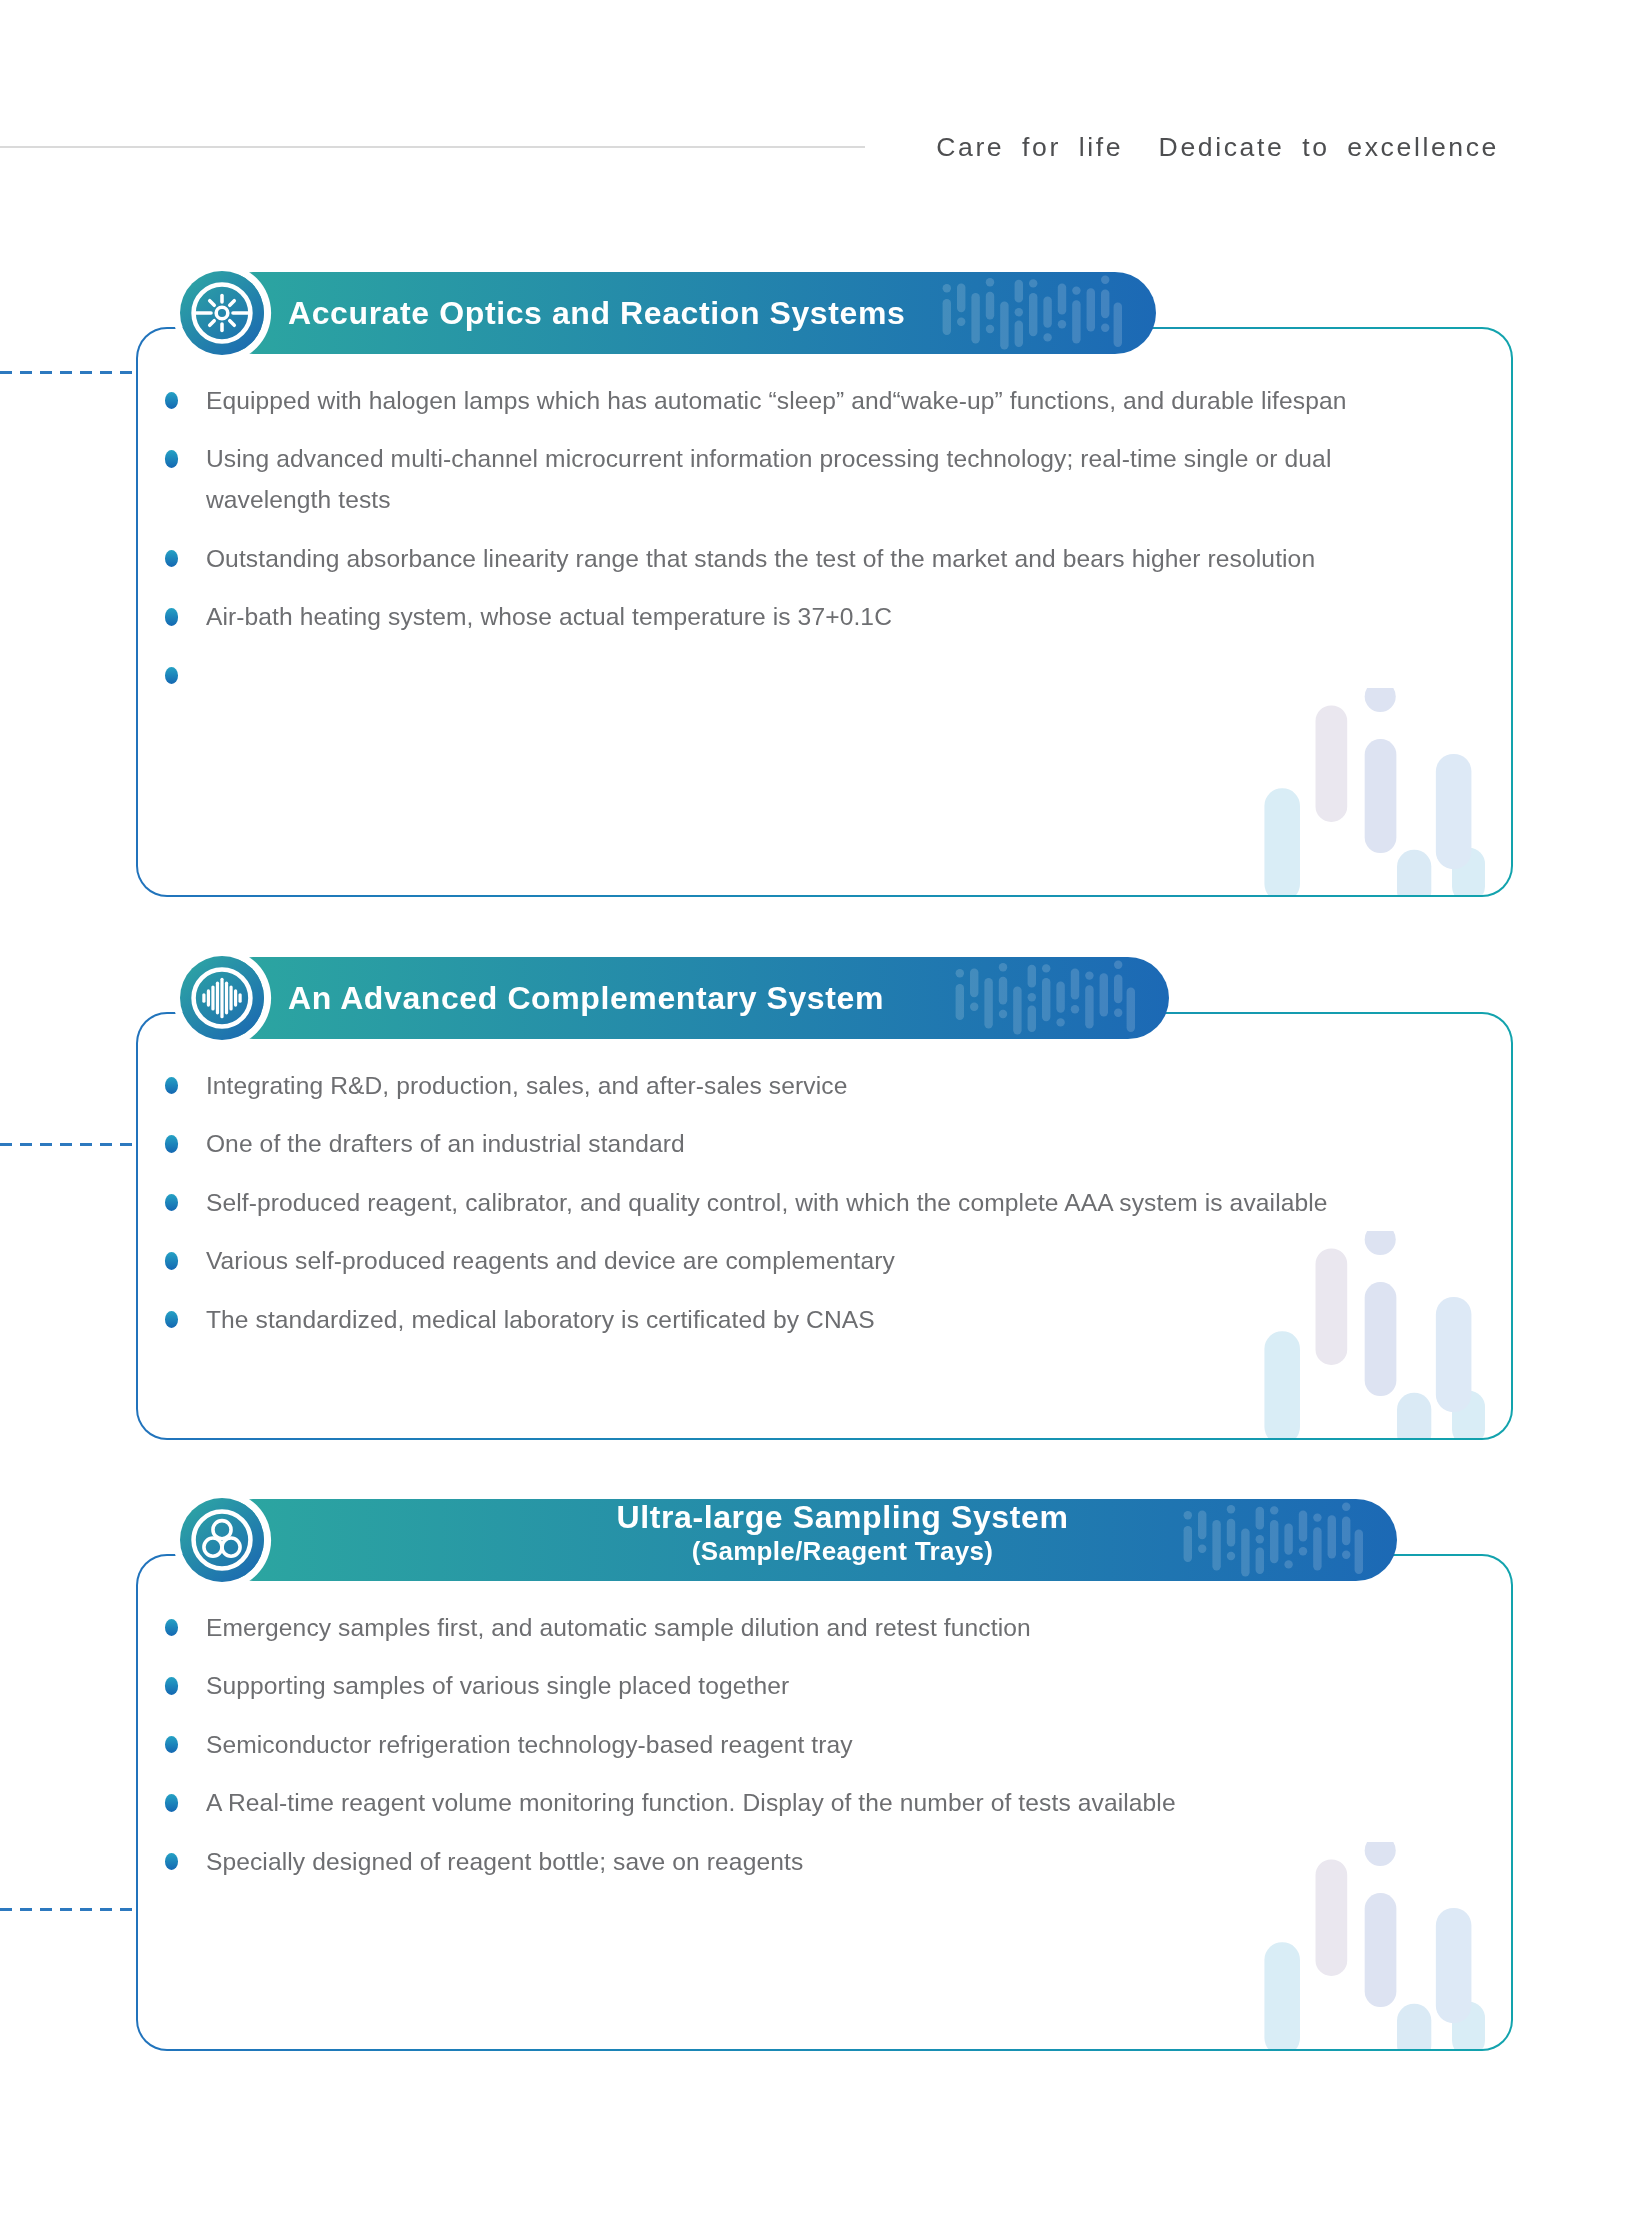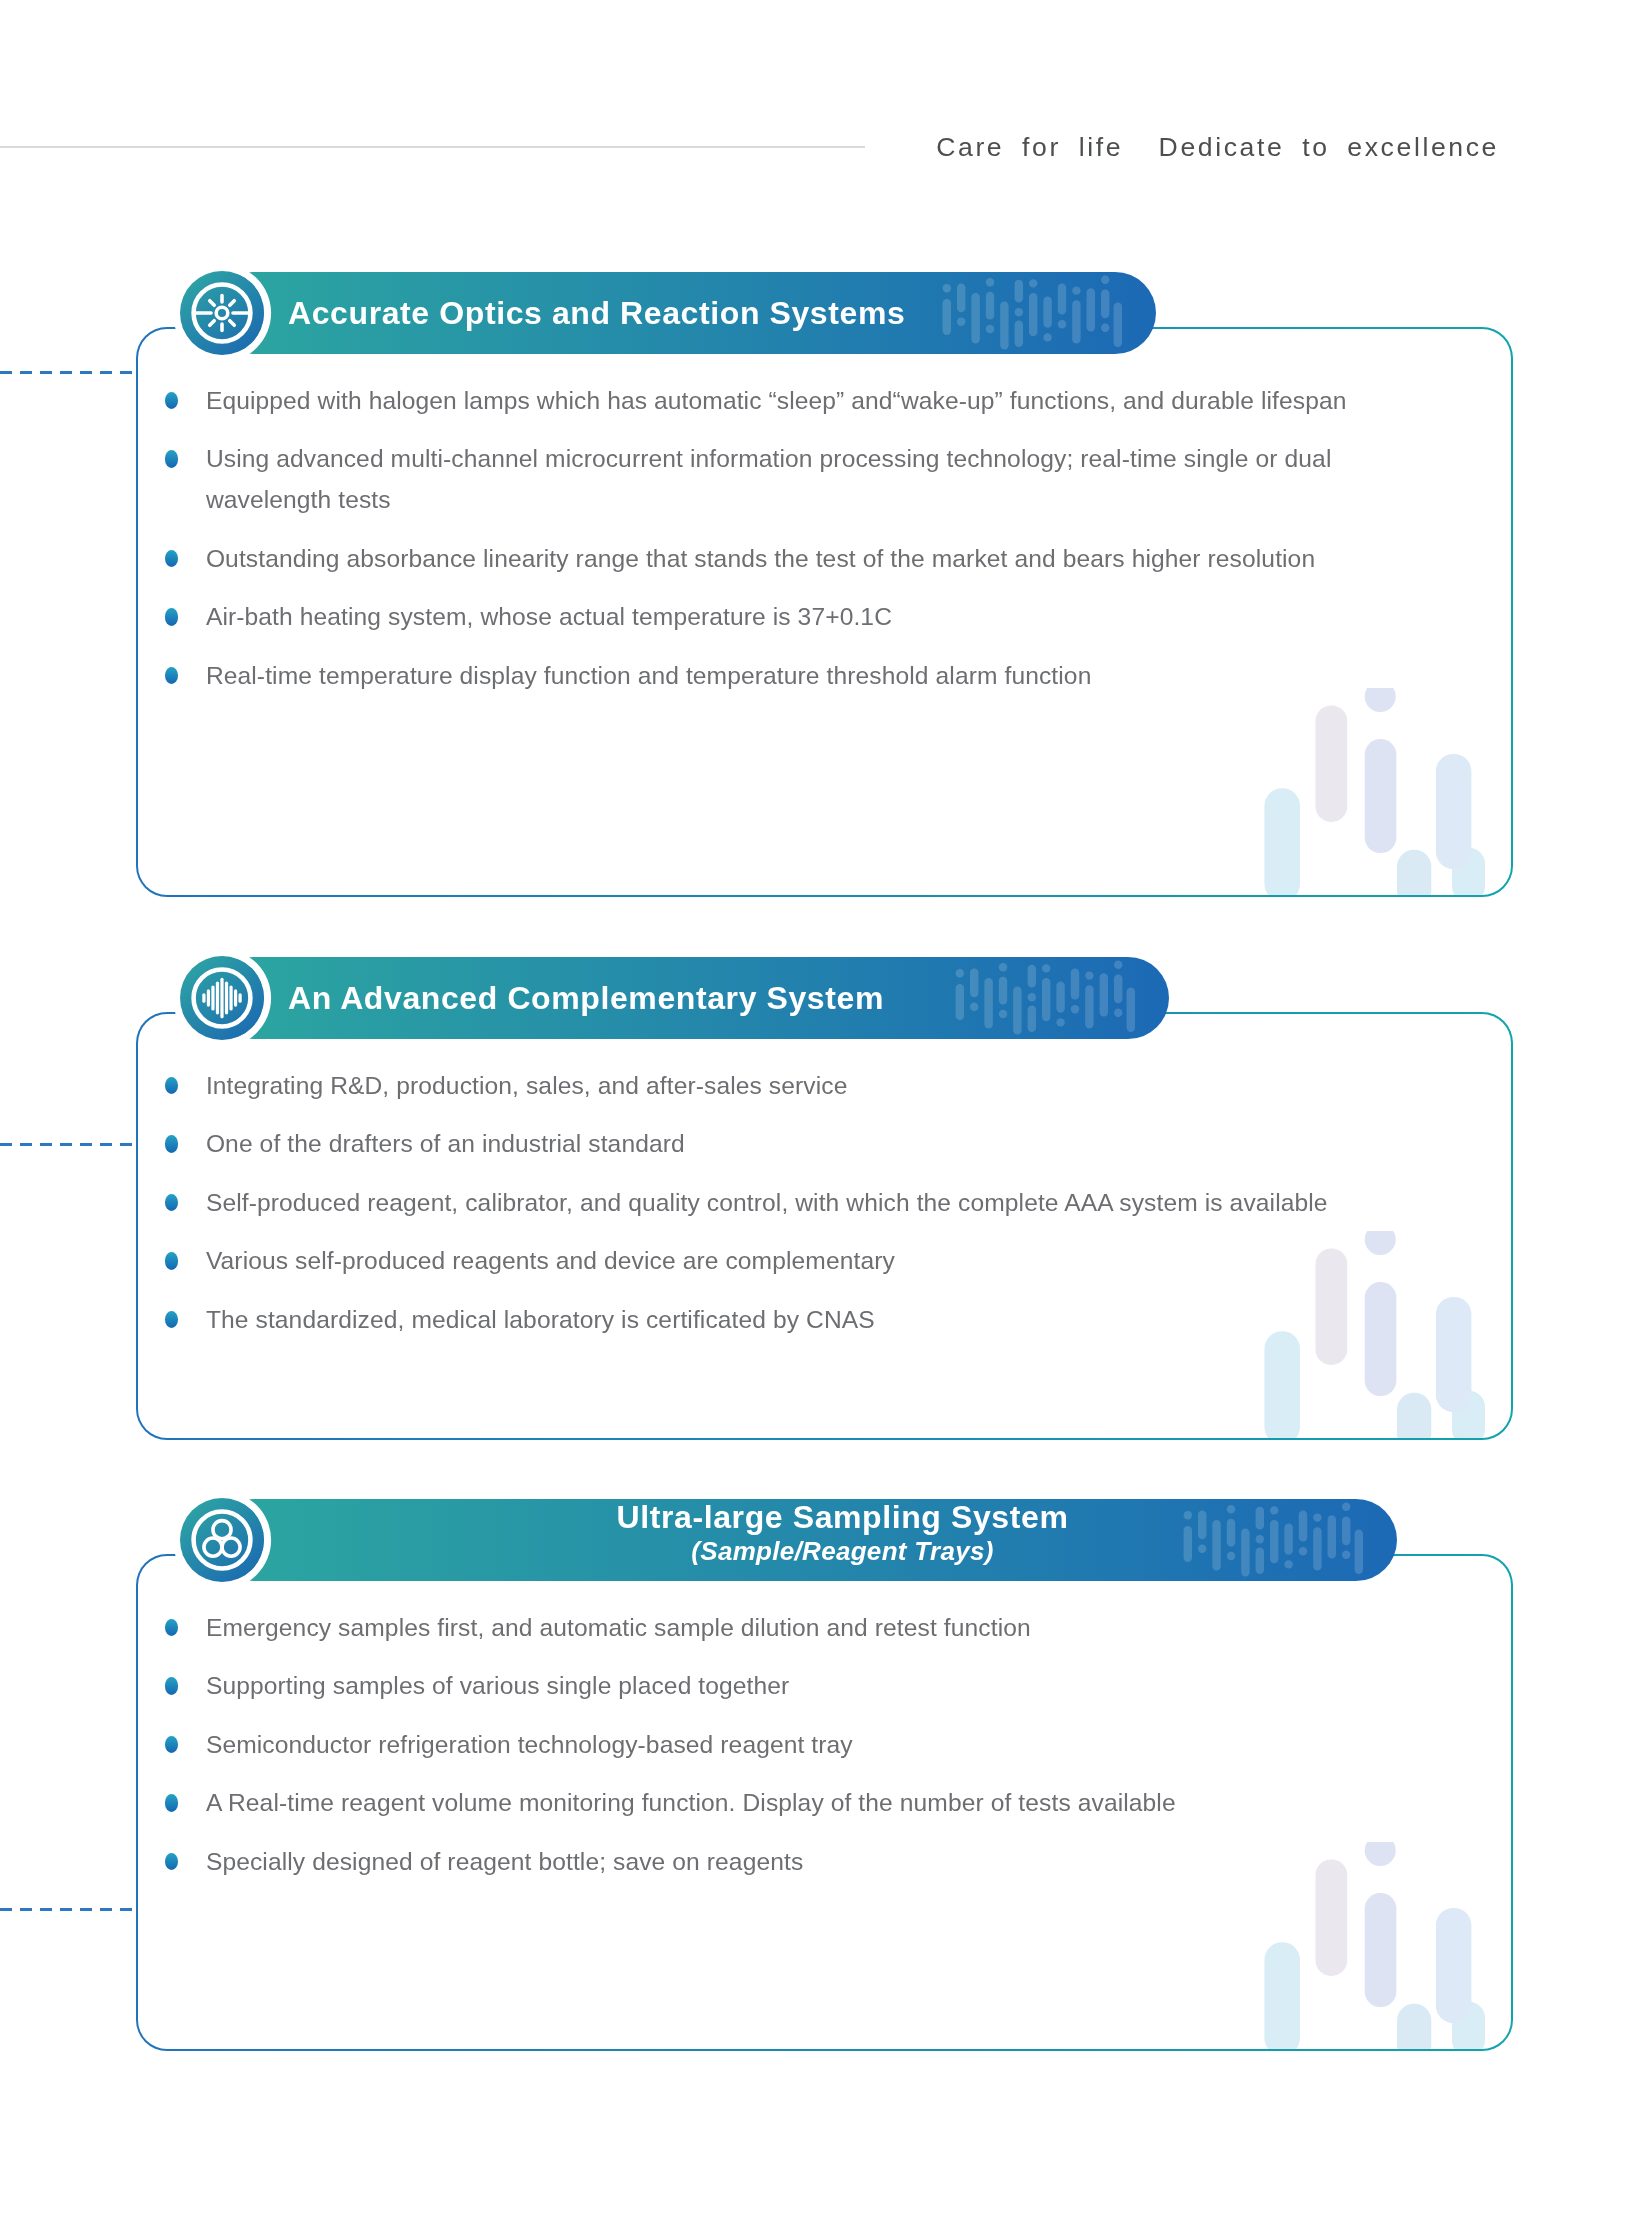--- a/index.html
+++ b/index.html
@@ -24,21 +24,21 @@
               border-radius:29px;overflow:hidden;}
   .c1{top:327px;height:570px;} .c2{top:1012px;height:428px;} .c3{top:1554px;height:497px;}
 
   
   .pill{position:absolute;left:76px;top:-55px;height:82px;border-radius:41px;
         background:linear-gradient(90deg,#2ca7a0,#1c69b5);
         display:flex;align-items:center;padding-left:76px;box-sizing:border-box;
         color:#fff;white-space:nowrap;}
   .c1 .pill{width:944px;align-items:center;} .c2 .pill{width:957px;} .c3 .pill{width:1185px;flex-direction:column;}
   .pill-title{font-size:32px;font-weight:700;letter-spacing:0.6px;position:relative;z-index:2;}
-  .pill-suffix{font-size:26px;font-weight:700;letter-spacing:0.3px;position:relative;z-index:2;font-style:italic;}
+  .pill-suffix{font-size:26px;font-weight:700;letter-spacing:0.3px;position:relative;z-index:2;}
   .equalizer{position:absolute;right:27px;top:2.6px;height:78px;z-index:1;}
 
   
   .icon-badge{position:absolute;left:44px;top:-56px;width:84px;height:84px;border-radius:50%;
               background:linear-gradient(140deg,#2faaa3,#1a64b2);box-shadow:0 0 0 7.1px #ffffff;
               z-index:3;}
   .icon-badge svg{position:absolute;left:0;top:0;}
 
   
   .bullets{list-style:none;margin:0;padding:51px 52px 0 68px;}
@@ -72,21 +72,21 @@
           <rect x="174" y="79" width="49" height="176" rx="24" fill="#dde3f2"></rect>
           <rect x="224" y="250" width="53" height="90" rx="26" fill="#daeaf5"></rect>
           <rect x="309" y="247" width="51" height="85" rx="25" fill="#d9edf6"></rect>
           <rect x="284" y="102" width="55" height="178" rx="27" fill="#dde9f6"></rect>
         </svg>
         <ul class="bullets">
           <li><span class="dot"></span><span>Equipped with halogen lamps which has automatic “sleep” and“wake-up” functions, and durable lifespan</span></li>
           <li><span class="dot"></span><span>Using advanced multi-channel microcurrent information processing technology; real-time single or dual wavelength tests</span></li>
           <li><span class="dot"></span><span>Outstanding absorbance linearity range that stands the test of the market and bears higher resolution</span></li>
           <li><span class="dot"></span><span>Air-bath heating system, whose actual temperature is 37+0.1C</span></li>
-          <li><span class="dot"></span><span>Real-time temperature display function and temperature threshold alarm function</span></li>
+          <li><span class="dot"></span></li>
         </ul>
       </div>
     </div>
     <div class="pill">
       <svg class="equalizer" width="194" height="84" viewBox="0 0 300 130">
         <g fill="#ffffff" opacity="0.16">
           <circle cx="8" cy="22" r="7"></circle>
             <rect x="1" y="40" width="14" height="60" rx="7"></rect>
           <rect x="25" y="14" width="14" height="48" rx="7"></rect>
             <circle cx="32" cy="78" r="7"></circle>

